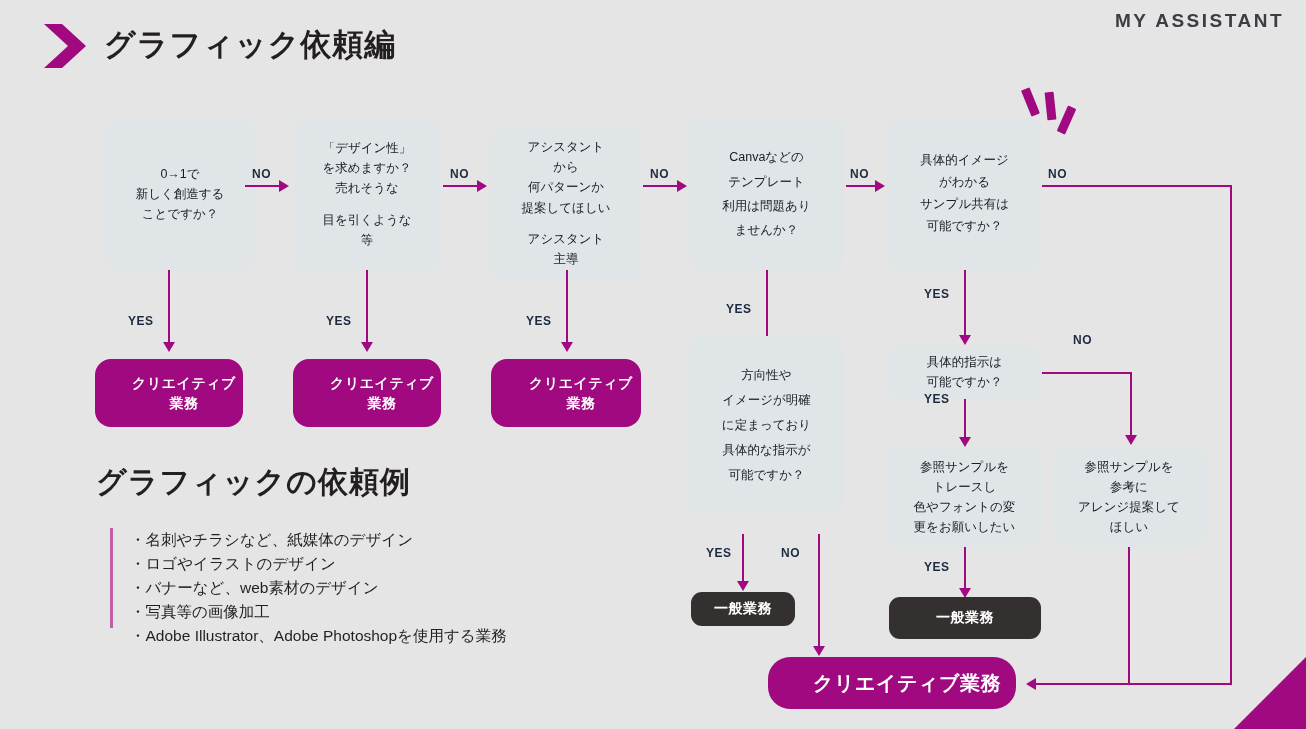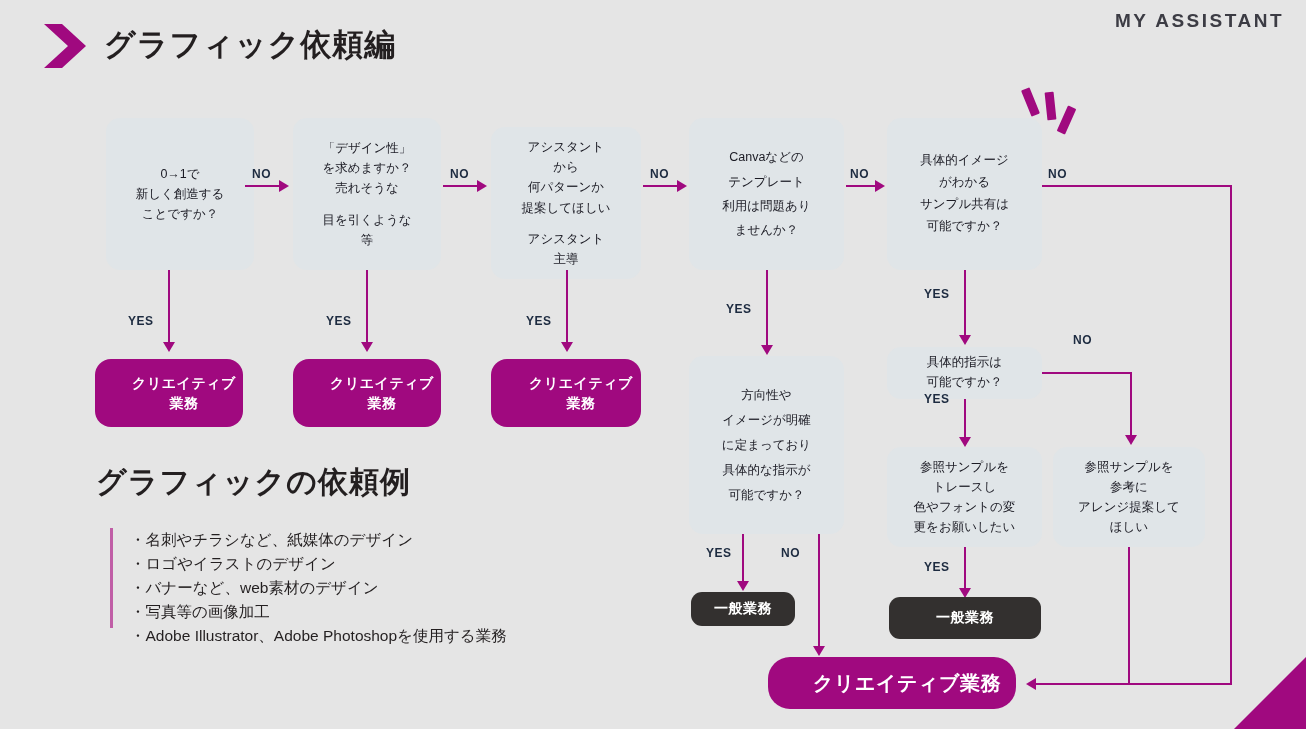--- a/index.html
+++ b/index.html
@@ -213,21 +213,21 @@
   </div>
   <div class="node res" style="left:491px; top:359px; width:150px; height:68px;">
     <span>クリエイティブ</span>
     <span>業務</span>
   </div>
 
   <div class="vline line" style="left:766px; top:270px; height:78px;"></div>
   <div class="arrow down" style="left:761px; top:345px;"></div>
   <div class="edge-label" style="left:726px; top:302px;">YES</div>
 
-  <div class="node q" style="left:689px; top:356px; width:155px; height:178px; line-height:2.0;">
+  <div class="node q" style="left:689px; top:336px; width:155px; height:178px; line-height:2.0;">
     <span class="ln">方向性や</span>
     <span class="ln">イメージが明確</span>
     <span class="ln">に定まっており</span>
     <span class="ln">具体的な指示が</span>
     <span class="ln">可能ですか？</span>
   </div>
 
   <div class="vline line" style="left:964px; top:270px; height:68px;"></div>
   <div class="arrow down" style="left:959px; top:335px;"></div>
   <div class="edge-label" style="left:924px; top:287px;">YES</div>

